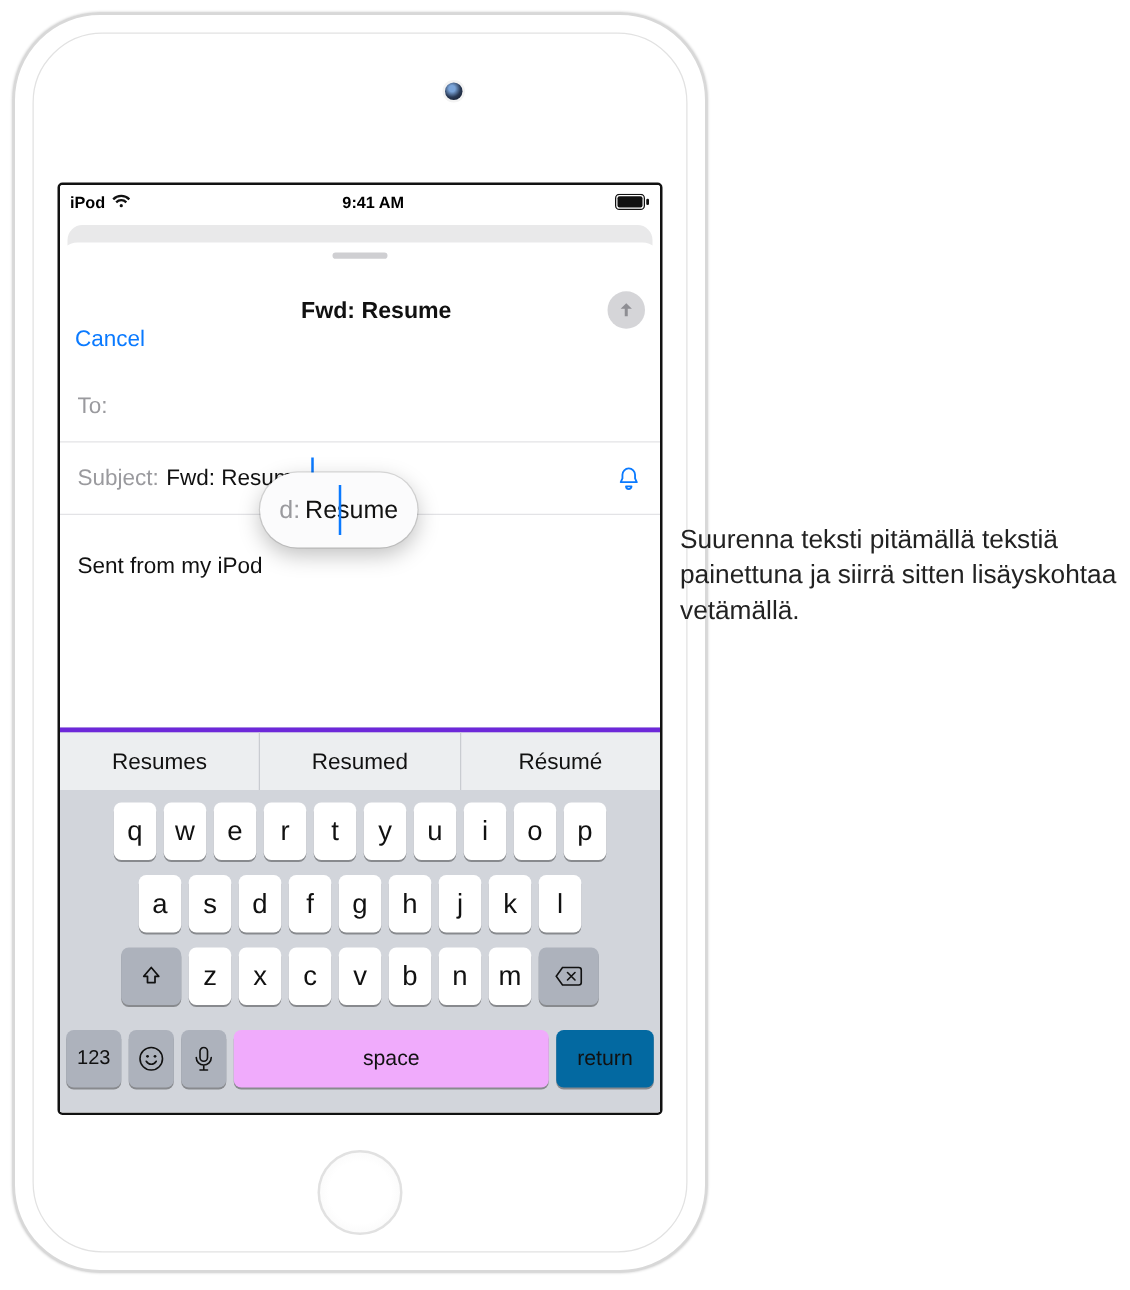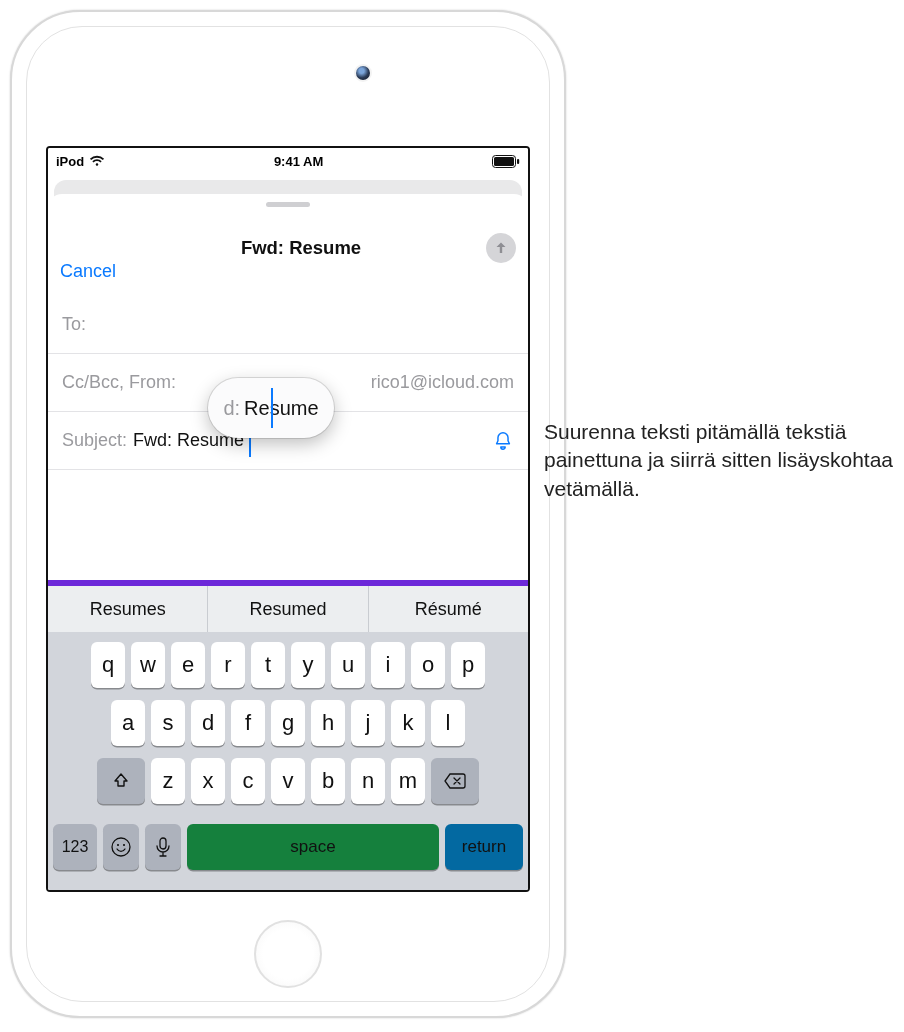--- a/index.html
+++ b/index.html
@@ -135,21 +135,21 @@
   .subj-cursor {
     position:absolute;
     left: 201px; top: 12px; bottom: 12px;
     width: 2px; background:#0a7aff;
     z-index: 2;
   }
   
   .kb {
     margin-top:auto;
     background:#d2d5db;
-    border-top:6px solid #6d28d9;
+    border-top:4px solid #6d28d9;
   }
   .suggestions {
     display:flex;
     background:#eceef0;
     height:46px;
   }
   .sugg {
     flex:1;
     display:flex; align-items:center; justify-content:center;
     font-size:18px; color:#111;
@@ -160,21 +160,21 @@
   .kb-row { display:flex; justify-content:center; gap:6px; margin-bottom:12px; }
   .key {
     width:34px; height:46px;
     background:#fff;
     border-radius:6px;
     box-shadow: 0 1.5px 0 rgba(0,0,0,.35);
     display:flex; align-items:center; justify-content:center;
     font-size:22px; color:#111;
   }
   .key.wide { width:48px; background:#adb2bc; }
-  .key.space { flex:1; background:#15803d; font-size:17px; }
+  .key.space { flex:1; background:#f0abfc; font-size:17px; }
   .key.ret { width:78px; background:#0369a1; font-size:17px; }
   .key.num { width:44px; background:#adb2bc; font-size:16px; }
   .key.emoji, .key.mic { width:36px; background:#adb2bc; }
   .kb-bottom { display:flex; gap:6px; padding: 0 5px 20px; }
   .callout-text {
     position:absolute;
     font-size: 21px;
     line-height: 1.35;
     color:#222;
     max-width: 360px;
@@ -224,36 +224,35 @@
           <svg width="16" height="16" viewBox="0 0 16 16">
               <path d="M8 2.5l4.5 4.5H9.2V13H6.8V7H3.5L8 2.5z" fill="#8e8e93"></path>
             </svg>
         </span>
       </div>
 
       <div class="field-row">
         <span class="label">To:</span>
       </div>
 
-      <div class="field-row" style="position:relative;">
-        <span class="label">Cc/Bcc, From:</span>
-        <span class="value-dim" style="position:absolute; right:14px;">rico1@icloud.com</span>
-      </div>
 
       <div class="field-row subject">
         <span class="label">Subject:</span>
         <span class="value">Fwd:  Resume</span>
         <span class="subj-cursor"></span>
         <span class="bell">
           <svg width="22" height="22" viewBox="0 0 24 24">
               <path d="M12 3a5.5 5.5 0 00-5.5 5.5v3.2L5 15h14l-1.5-3.3V8.5A5.5 5.5 0 0012 3zm0 18a2.4 2.4 0 002.4-2.4H9.6A2.4 2.4 0 0012 21z" fill="none" stroke="#0a7aff" stroke-width="1.6" stroke-linejoin="round"></path>
             </svg>
         </span>
       </div>
 
+      <div class="body-text">
+        <span>Sent from my iPod</span>
+      </div>
 
       <div class="kb">
         <div class="suggestions">
           <div class="sugg">Resumes</div>
           <div class="sugg">Resumed</div>
           <div class="sugg">Résumé</div>
         </div>
         <div class="kb-rows">
           <div class="kb-row" id="row1">
               <div class="key">q</div>

